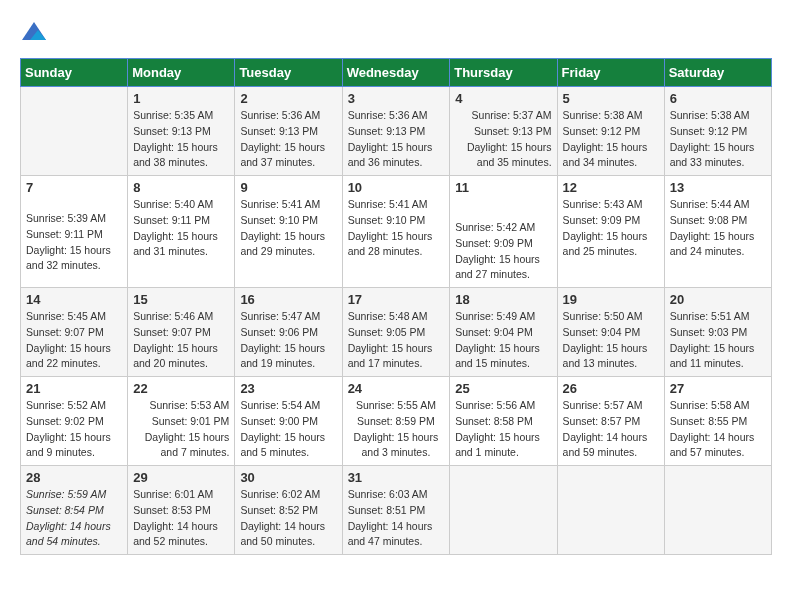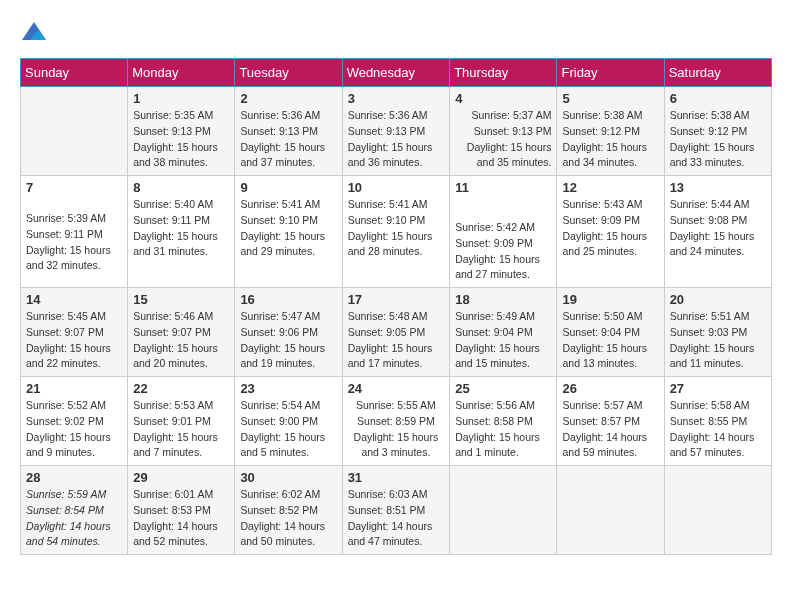--- a/index.html
+++ b/index.html
@@ -44,24 +44,24 @@
     }
     .location-title {
       font-size: 18px;
       color: #444;
     }
     table {
       width: 100%;
       border-collapse: collapse;
     }
     thead th {
-      background-color: #be185d;
+      background-color: #15803d;
       color: #fff;
       font-size: 13px;
-      font-weight: normal;
+      font-weight: bold;
       padding: 6px 4px;
       text-align: left;
       border: 1px solid #5589d8;
     }
     tbody td {
       vertical-align: top;
       border: 1px solid #ccc;
       padding: 4px 5px;
       width: 108px;
       min-height: 80px;
@@ -271,21 +271,21 @@
       <tr>
         <td>
           <span class="day-number">21</span>
           <div class="day-info" style="white-space: pre-line;">Sunrise: 5:52 AM
 Sunset: 9:02 PM
 Daylight: 15 hours
 and 9 minutes.</div>
         </td>
         <td>
           <span class="day-number">22</span>
-          <div class="day-info" style="white-space: pre-line;">Sunrise: 5:53 AM
+          <div class="day-info" style="white-space: pre-line; text-align: right;">Sunrise: 5:53 AM
 Sunset: 9:01 PM
 Daylight: 15 hours
 and 7 minutes.</div>
         </td>
         <td>
           <span class="day-number">23</span>
           <div class="day-info" style="white-space: pre-line;">Sunrise: 5:54 AM
 Sunset: 9:00 PM
 Daylight: 15 hours
 and 5 minutes.</div>

